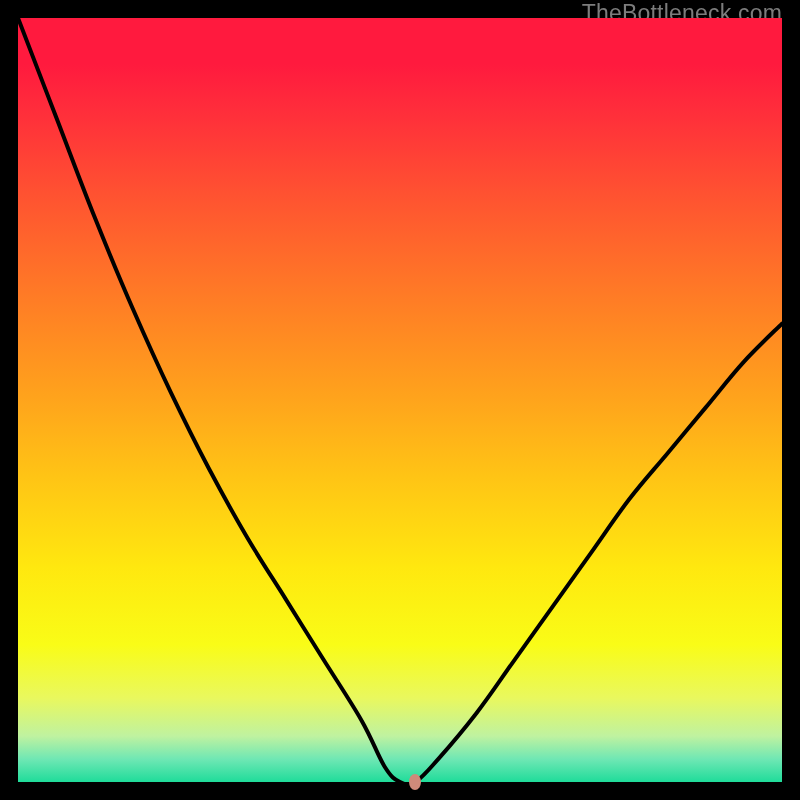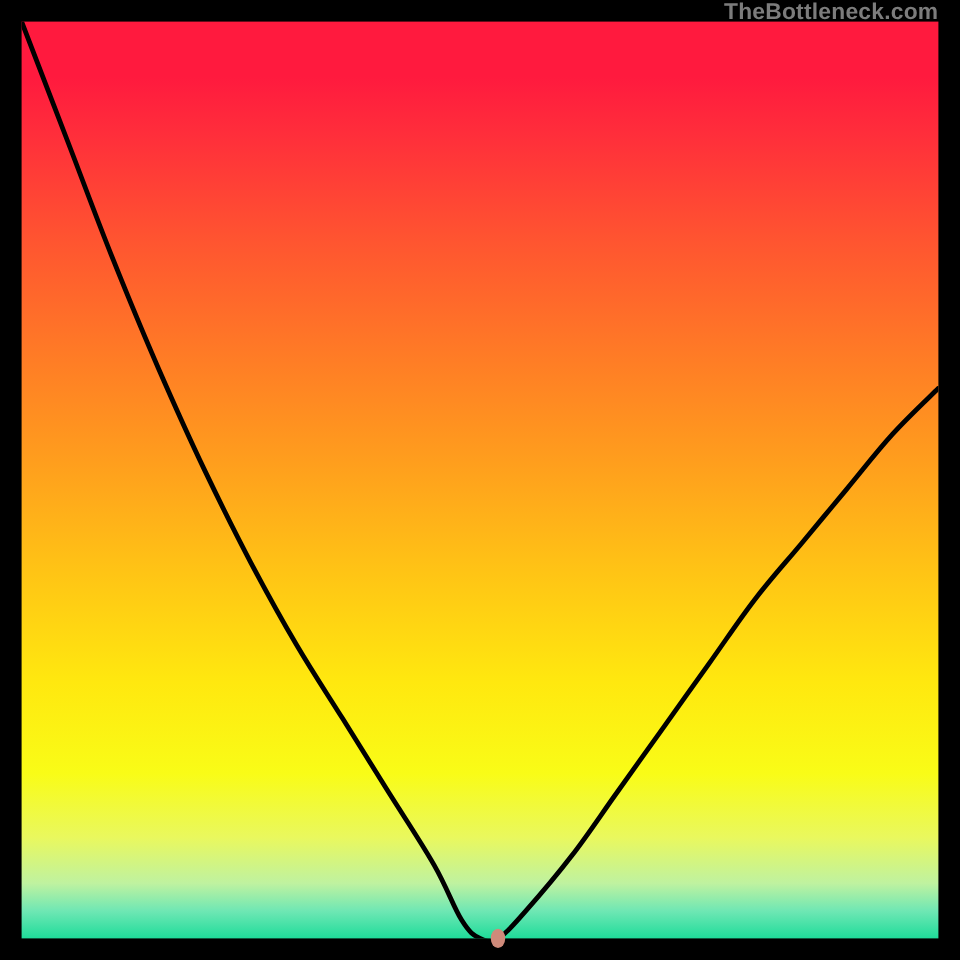--- a/index.html
+++ b/index.html
@@ -36,22 +36,22 @@
       #bff2a0 94%,
       #6fe7b4 97%,
       #1fdc9a 100%
     );
   }
   .attribution {
     position: absolute;
     top: 0px;
     right: 18px;
     color: #7c7c7c;
-    font-size: 19px;
-    font-weight: 700;
+    font-size: 23px;
+    font-weight: 400;
     letter-spacing: 0.2px;
     user-select: none;
   }
   svg.curve {
     position: absolute;
     left: 0;
     top: 0;
     width: 764px;
     height: 764px;
   }

